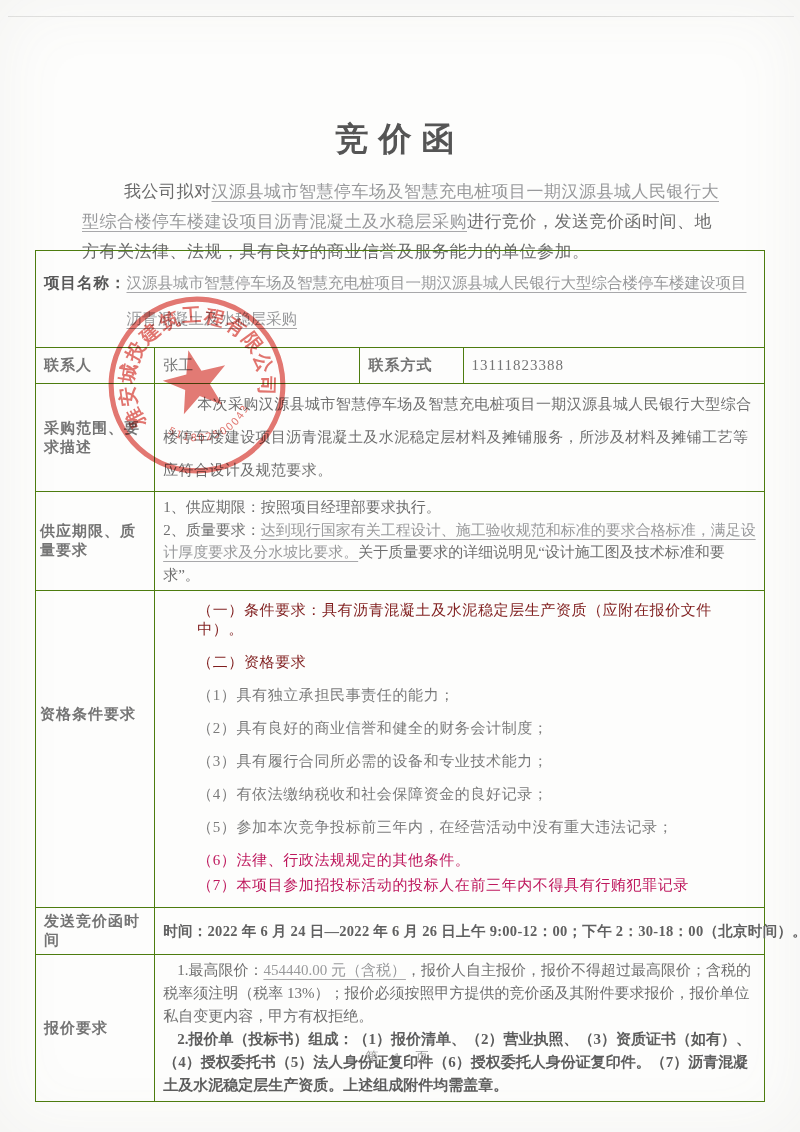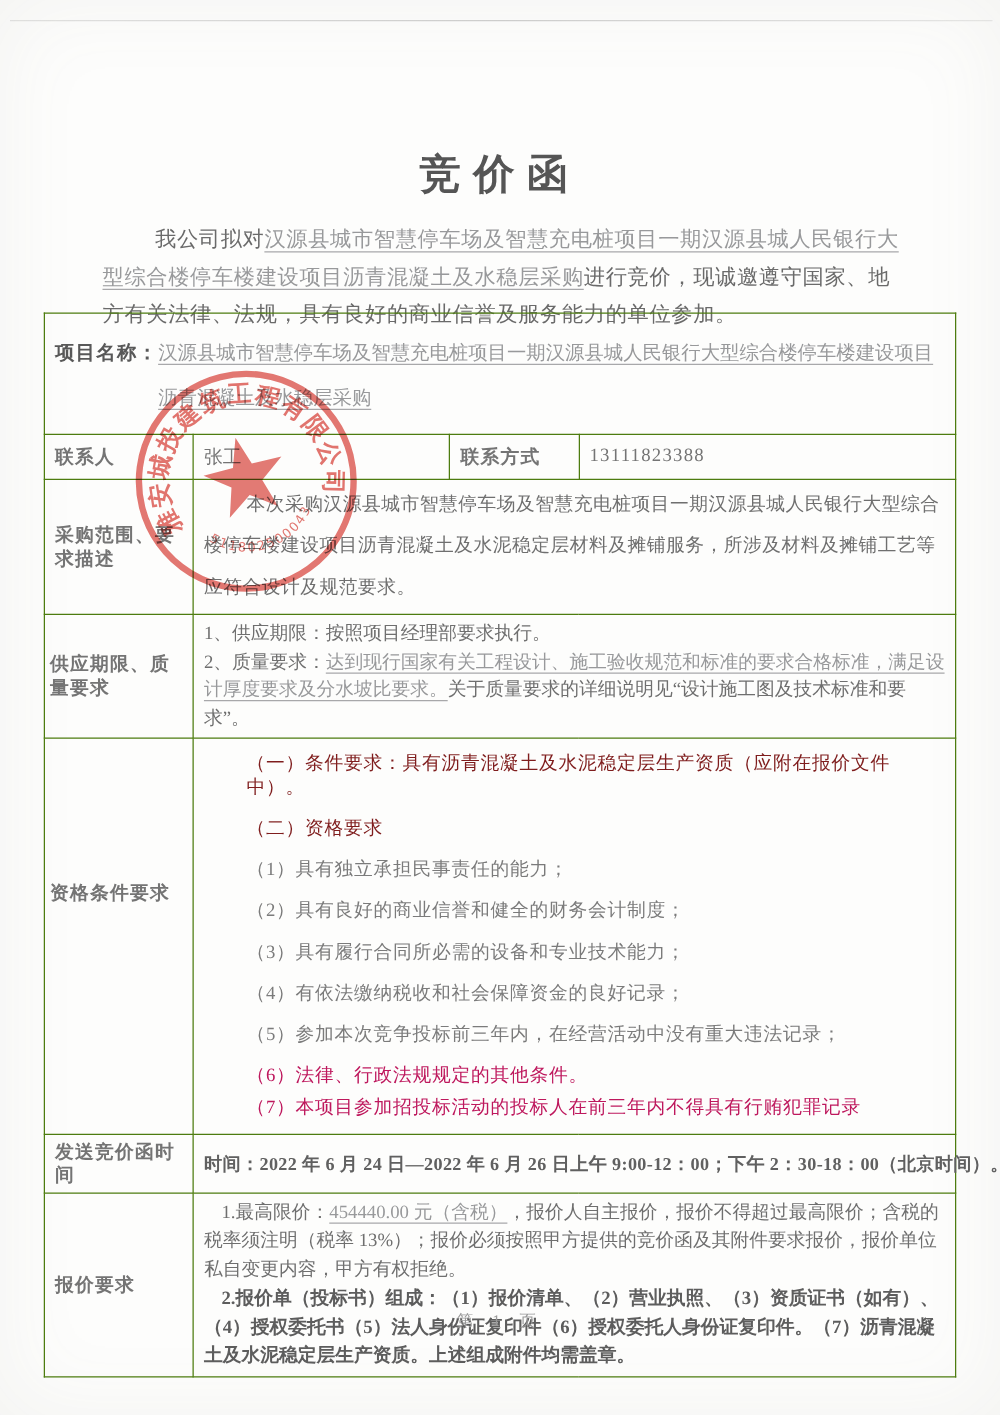--- a/index.html
+++ b/index.html
@@ -80,21 +80,21 @@
   }
 </style>
 </head>
 <body>
 
 <div class="page">
   <div class="scan-topline"></div>
 
   <div class="title">竞价函</div>
 
-  <p class="intro"><span>我公司拟对</span><span class="u-light">汉源县城市智慧停车场及智慧充电桩项目一期汉源县城人民银行大型综合楼停车楼建设项目沥青混凝土及水稳层采购</span><span>进行竞价，现诚邀遵守国家、地方有关法律、法规，具有良好的商业信誉及服务能力的单位参加。</span></p>
+  <p class="intro"><span>我公司拟对</span><span class="u-light">汉源县城市智慧停车场及智慧充电桩项目一期汉源县城人民银行大型综合楼停车楼建设项目沥青混凝土及水稳层采购</span><span>进行竞价，发送竞价函时间、地方有关法律、法规，具有良好的商业信誉及服务能力的单位参加。</span></p>
 
   <table class="doc">
     <colgroup>
       <col style="width:119px">
         <col style="width:205px">
         <col style="width:103px">
         <col style="width:301px">
     </colgroup>
 
     <tbody>

